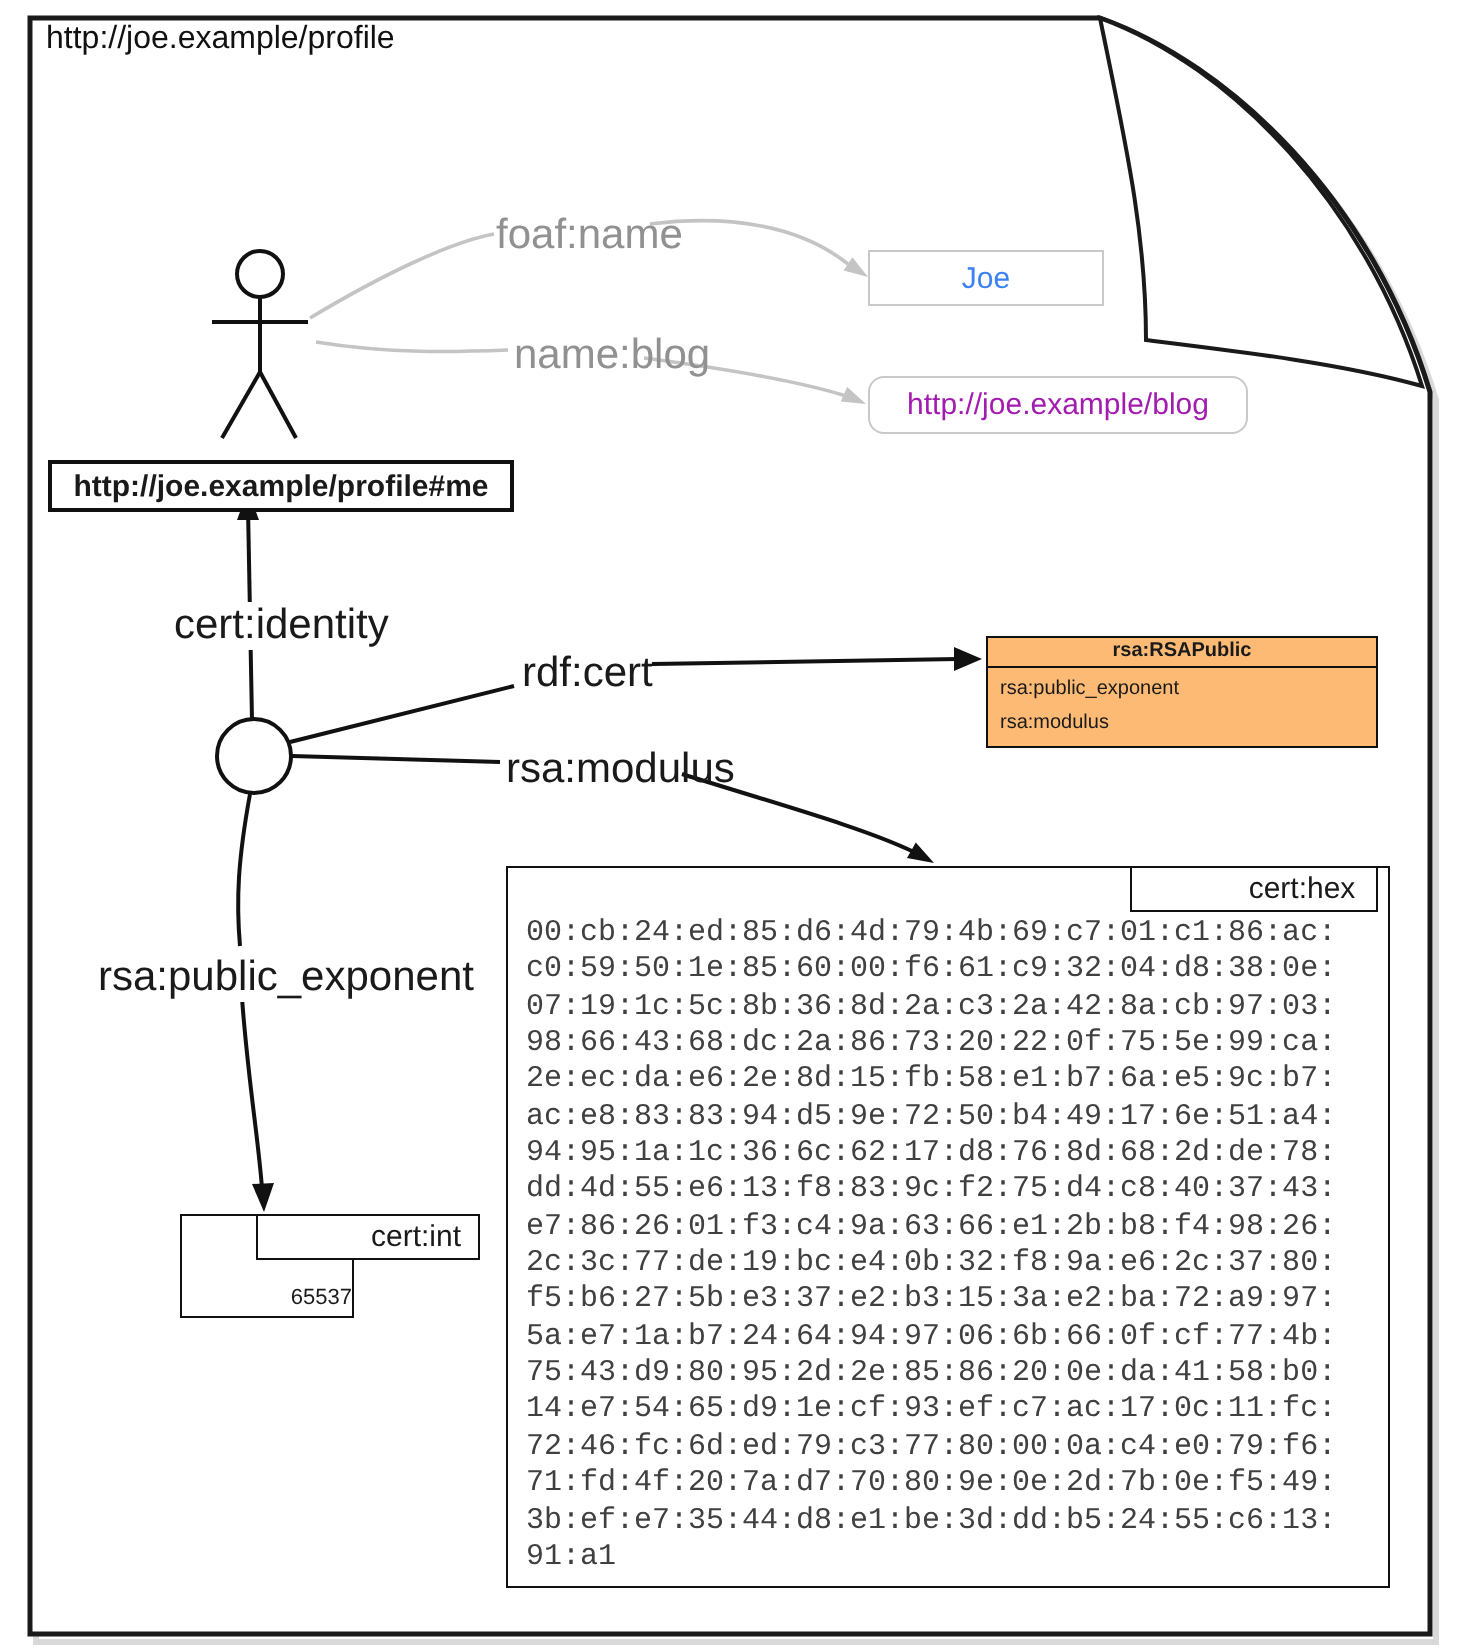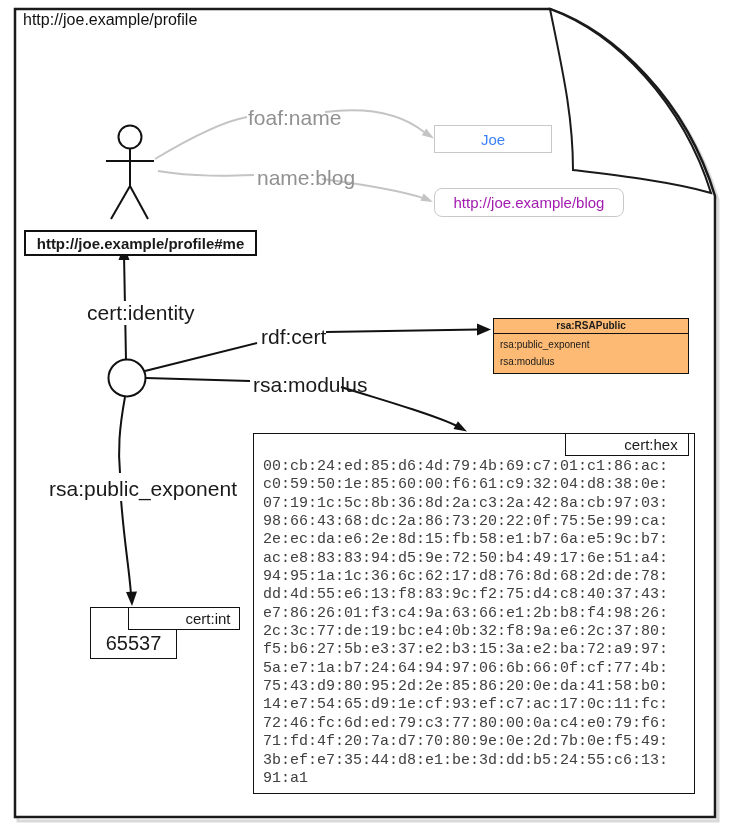--- a/index.html
+++ b/index.html
@@ -58,21 +58,21 @@
     font-family:"Liberation Mono","DejaVu Sans Mono",monospace;
     font-size:15px;line-height:18.35px;color:#404040;
   }
 
   .int-box{
     left:90px;top:607px;width:85px;height:50px;background:#fff;
     border:1.5px solid #111;
   }
   .int-box .dtype-tag{left:17px;top:-1px;width:62px;height:21px;margin-left:20px;}
   .int-box .val{
-    position:absolute;left:0;right:0;bottom:3px;text-align:center;font-size:20px;
+    position:absolute;left:0;right:0;bottom:3px;text-align:right;font-size:11px;
   }
 
   .lab-foaf-name{left:248px;top:106px;}
   .lab-foaf-blog{left:257px;top:166px;}
   .lab-cert-identity{left:84px;top:301px;}
   .lab-rdf-type{left:261px;top:325px;}
   .lab-rsa-modulus{left:253px;top:373px;}
   .lab-rsa-exp{left:46px;top:477px;}
 </style>
 </head>

